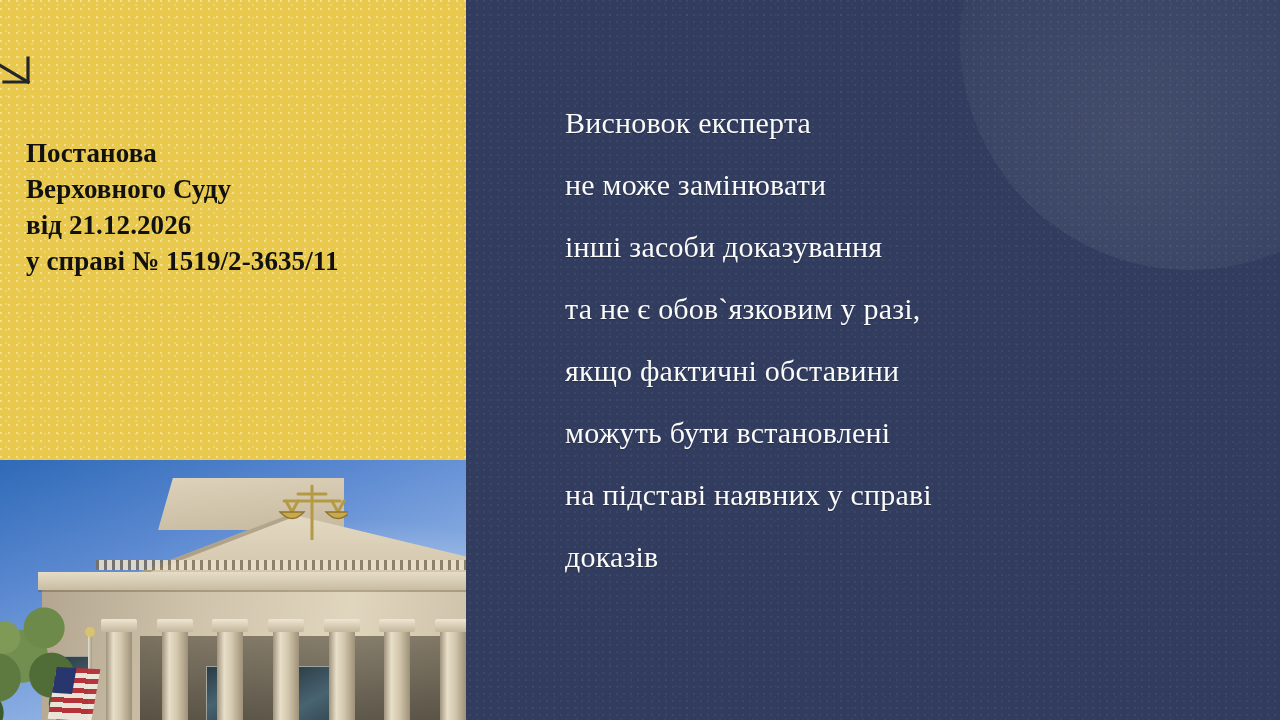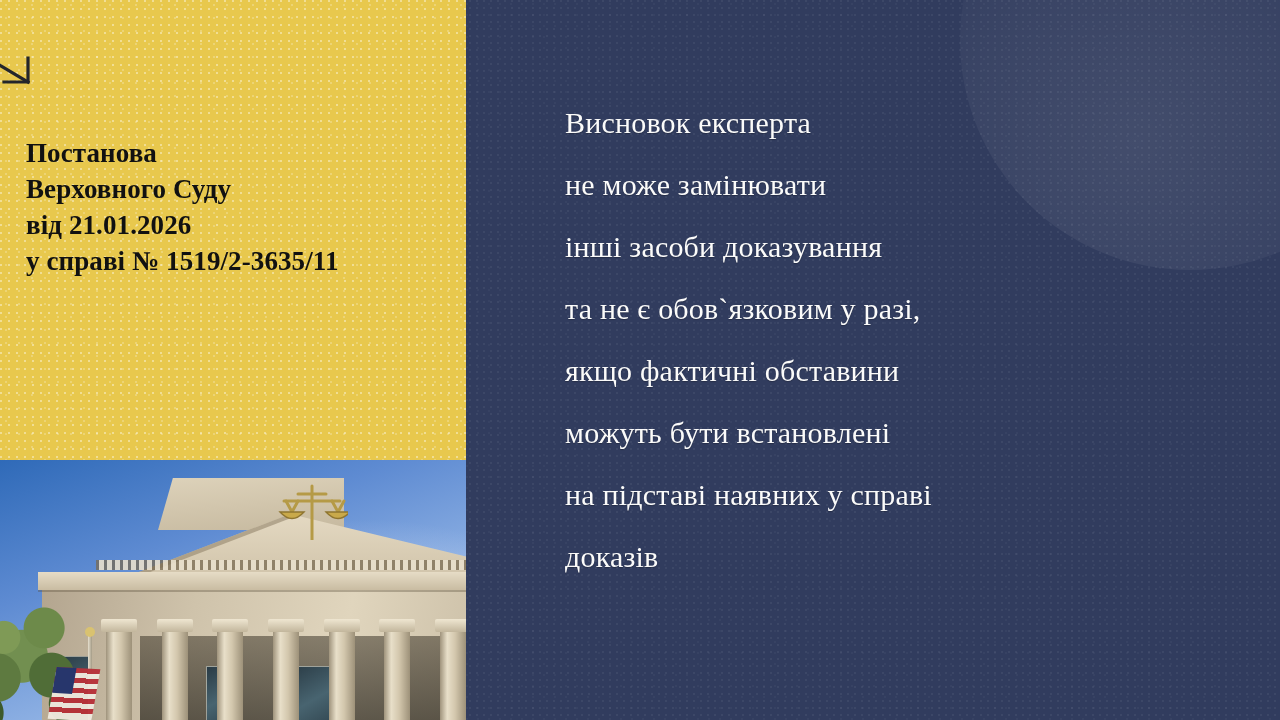--- a/index.html
+++ b/index.html
@@ -293,21 +293,21 @@
       <svg width="70" height="44" viewBox="0 0 70 44" xmlns="http://www.w3.org/2000/svg">
         <g stroke="#24262B" stroke-width="3.2" fill="none" stroke-linecap="square">
           <line x1="0" y1="4" x2="54" y2="36"></line>
           <polyline points="54,12 54,36 30,36"></polyline>
         </g>
       </svg>
     </div>
 
     <div class="title-block">Постанова
 Верховного  Суду
-від 21.01.2026
+від 21.12.2026
 у справі № 1519/2-3635/11</div>
   </div>
 
   <div class="photo-panel">
     <div class="sky"></div>
 
     <div class="bldg-rear"></div>
     <div class="attic"></div>
 
     <div class="pediment">

